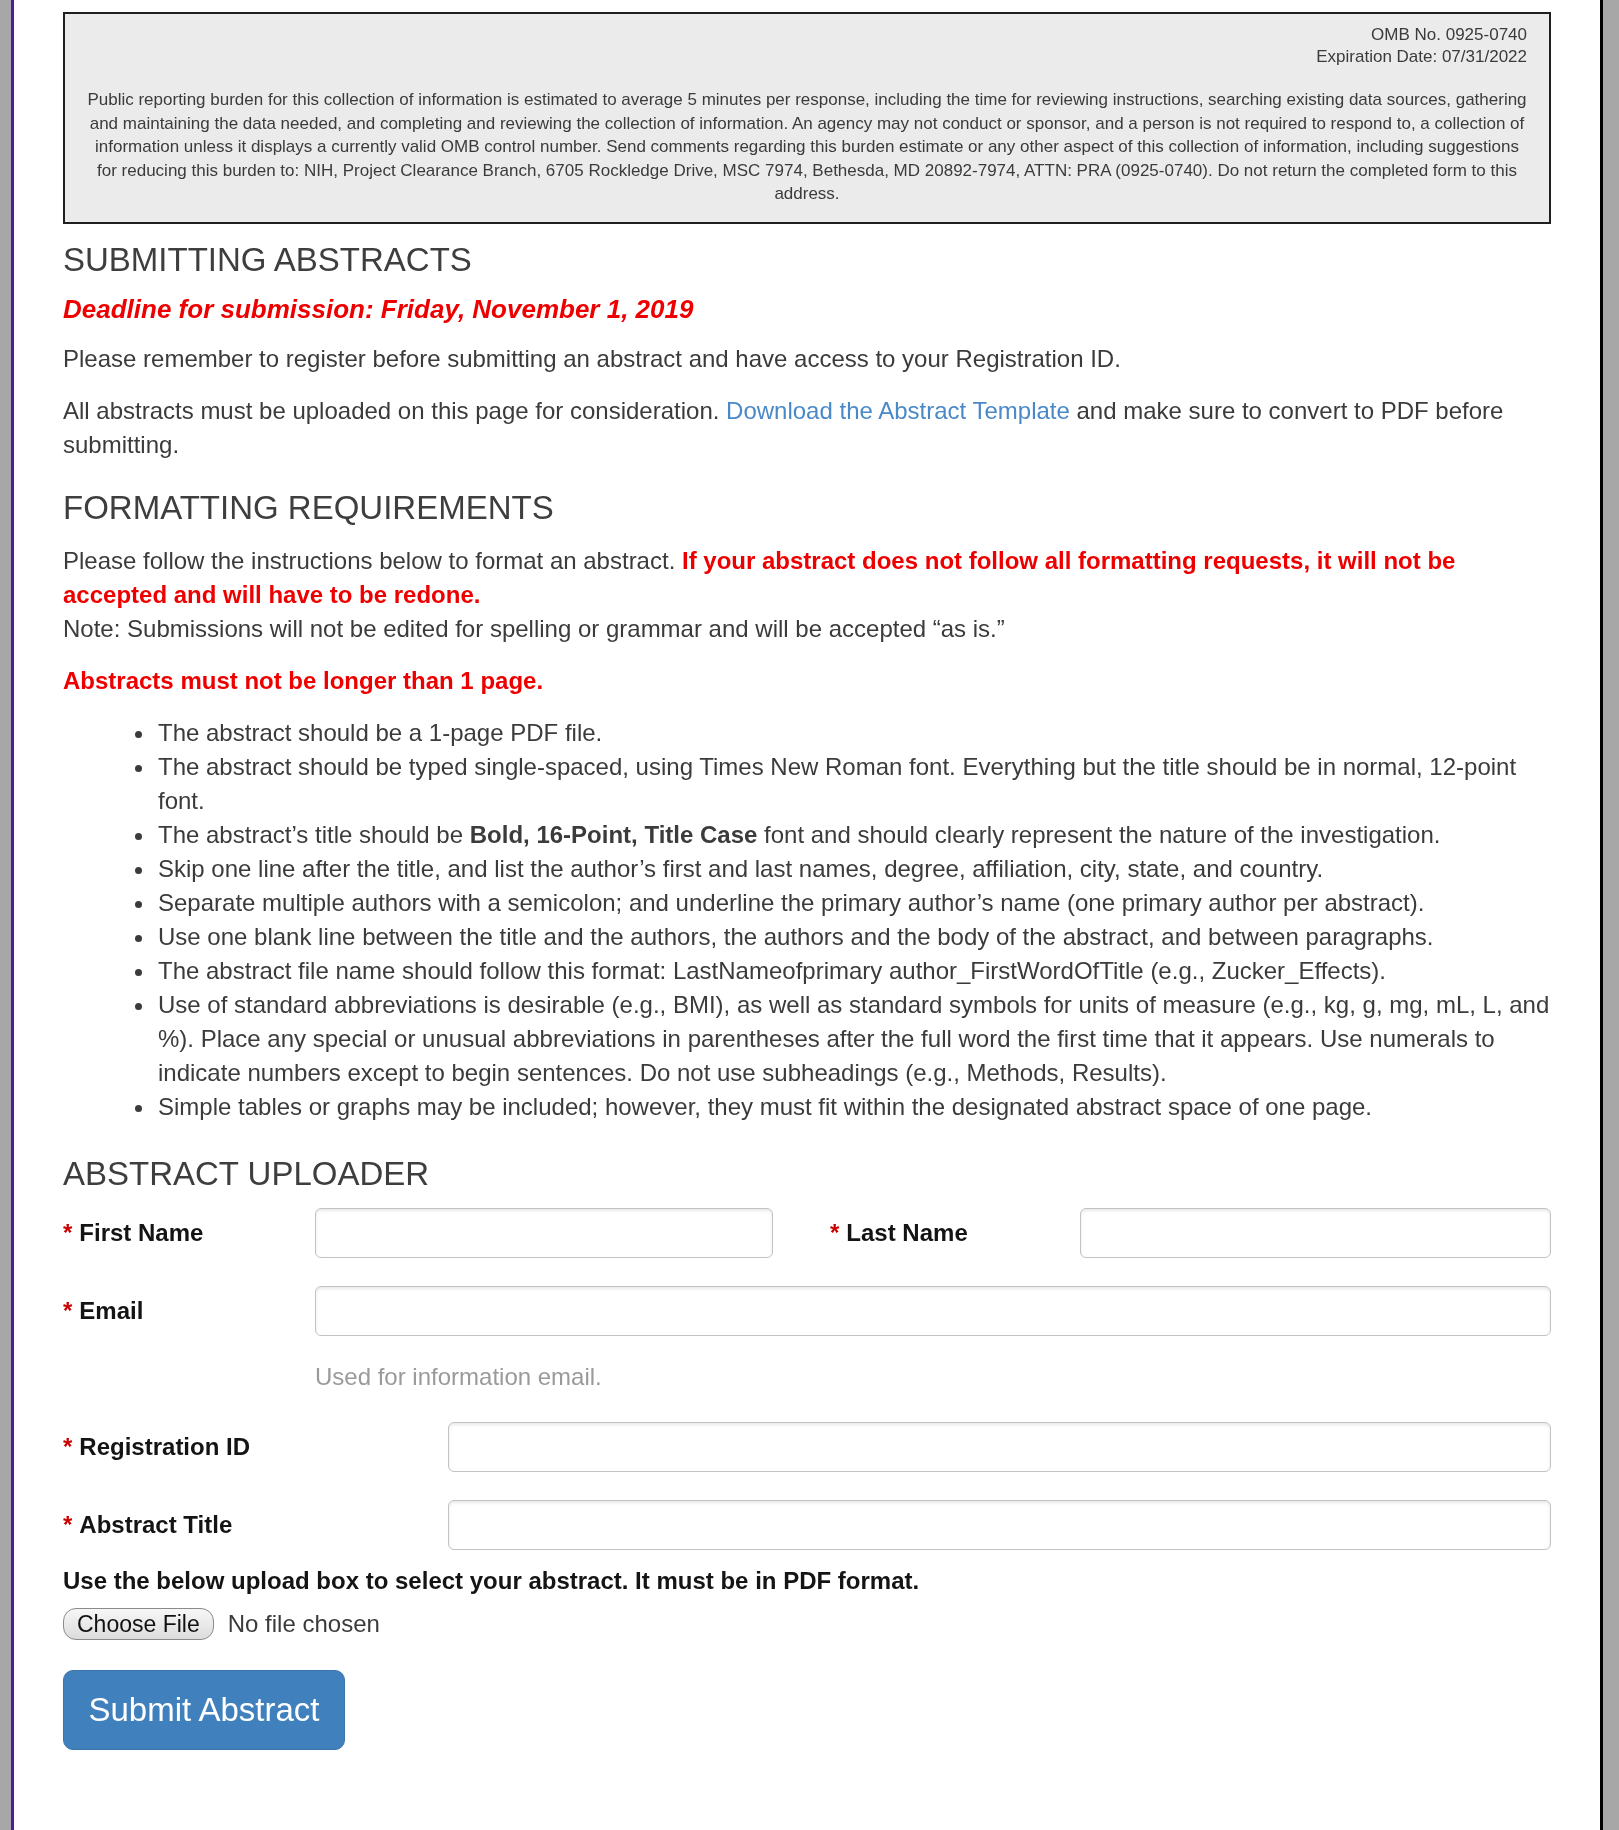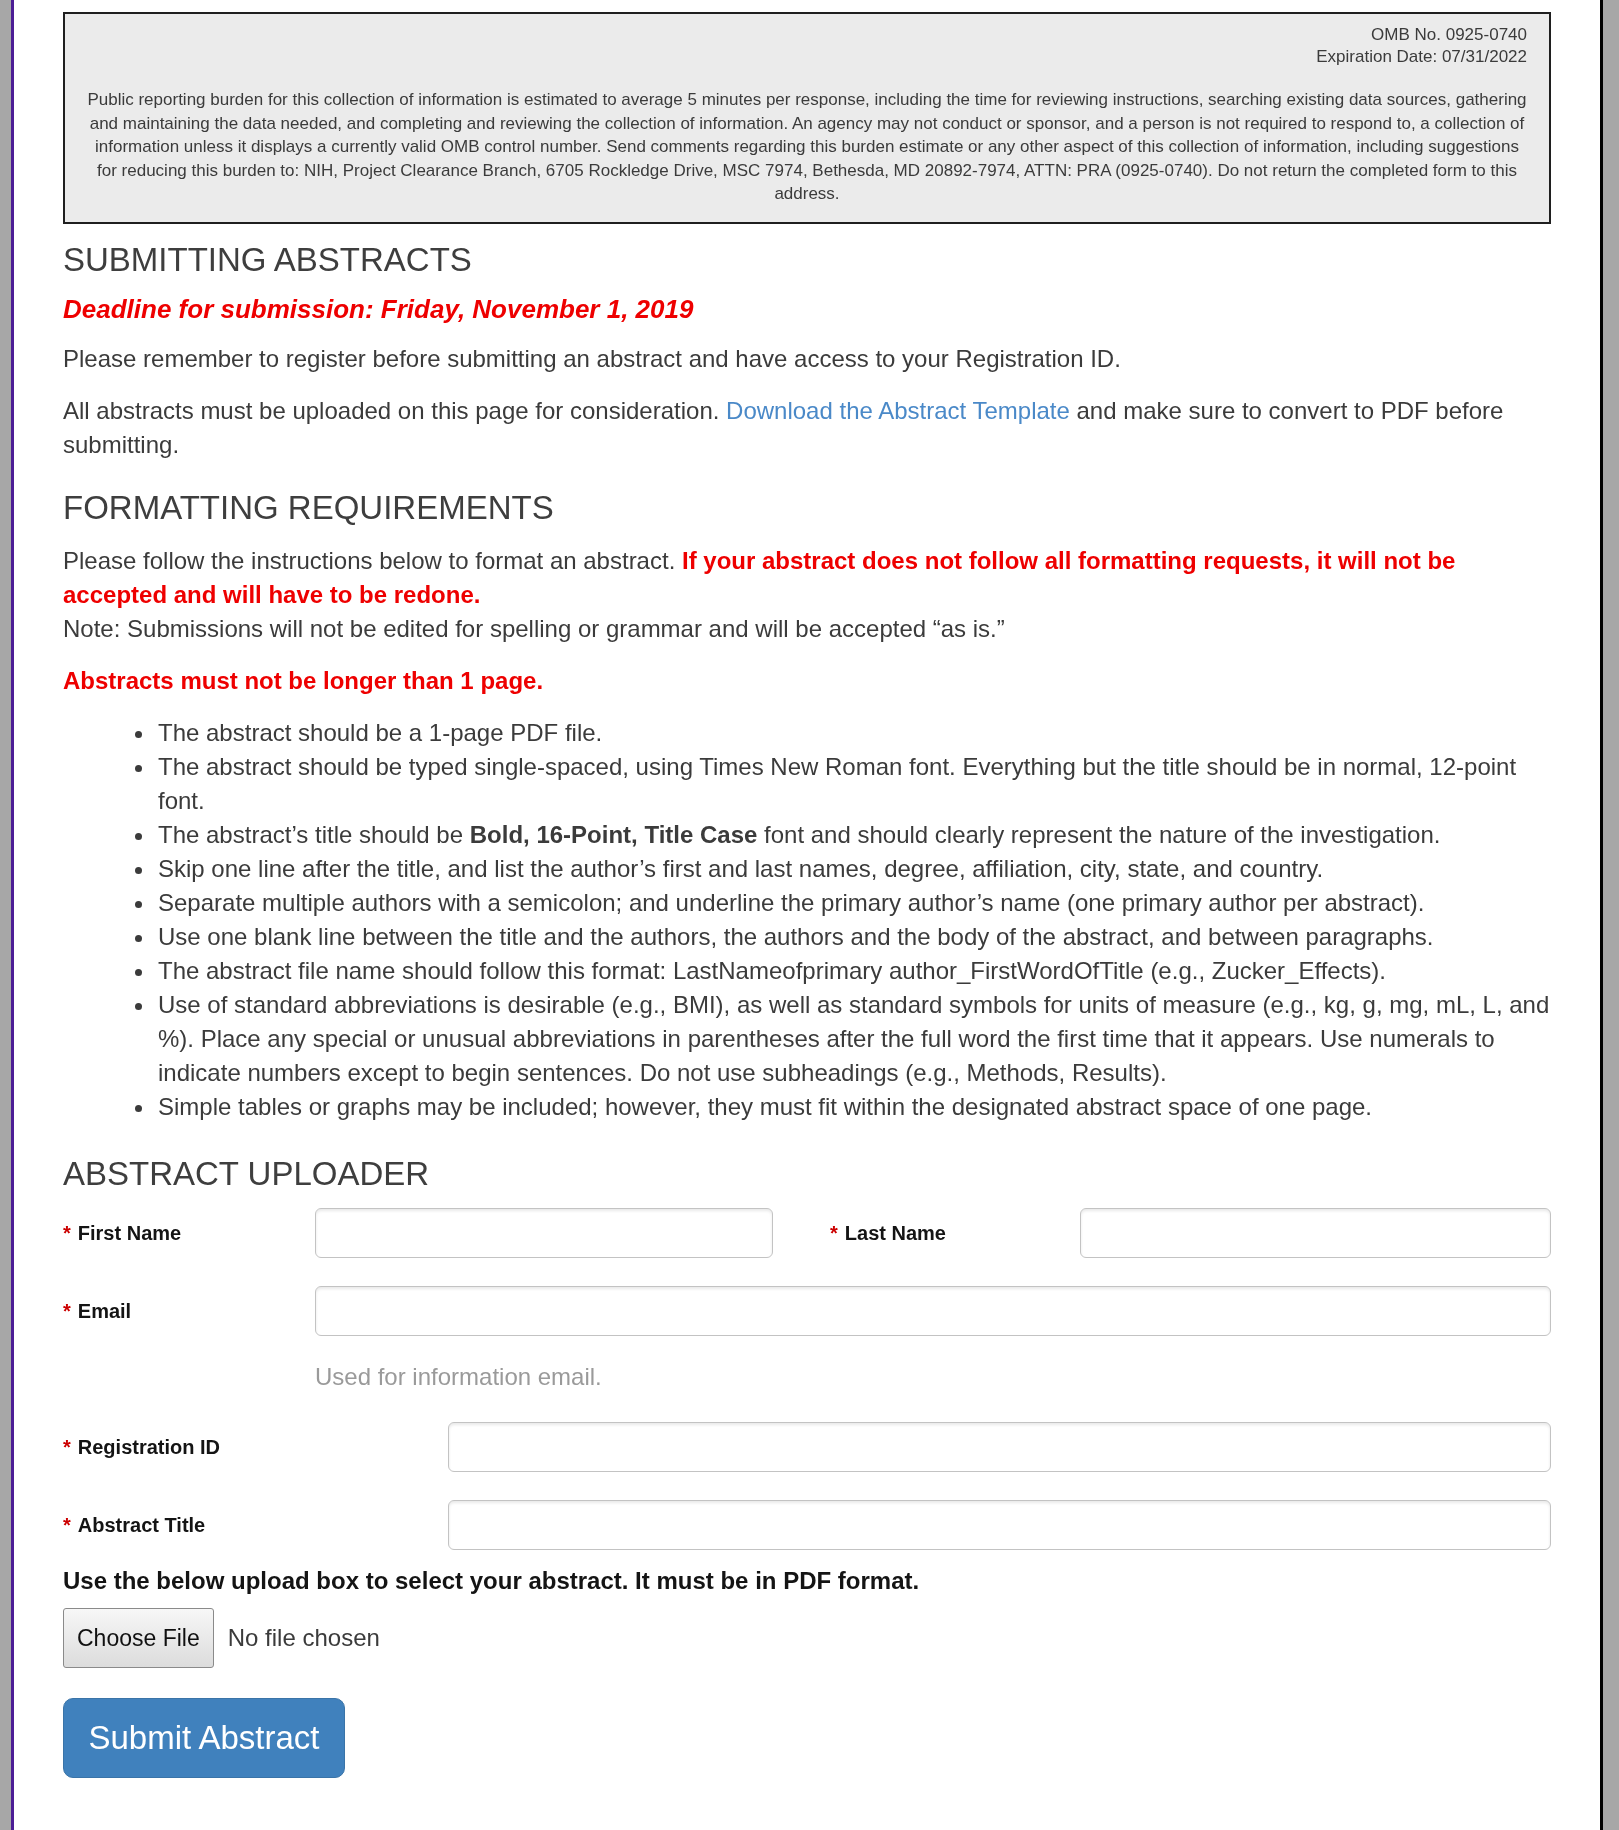--- a/index.html
+++ b/index.html
@@ -59,21 +59,21 @@
     padding-left: 93px;
     font-size: 24px; line-height: 34px;
   }
   ul.rules li { margin: 0 0 0 0; padding-left: 2px; }
 
   
   .form-row { display: flex; align-items: flex-start; margin-top: 16px; }
   .form-row.gap { margin-top: 28px; }
   .form-row.gap-lg { margin-top: 30px; }
   .lbl {
-    font-size: 20px; font-weight: bold; color: #141414;
+    font-size: 24px; font-weight: bold; color: #141414;
     line-height: 50px; white-space: nowrap;
   }
   .lbl .req { color: #cc0000; margin-right: 7px; }
   .lbl-col-a { width: 252px; }
   .lbl-col-b { width: 250px; margin-left: 57px; }
   .lbl-col-c { width: 385px; }
   input.ti {
     height: 50px; border: 1px solid #c3c3c3; border-radius: 6px;
     background: #fff; box-shadow: inset 0 2px 3px rgba(0,0,0,0.09);
     font-size: 24px; padding: 0 12px; outline: none;
@@ -86,23 +86,23 @@
     color: #9a9a9a; font-size: 24px; line-height: 30px;
   }
   .upload-instruction {
     margin: 16px 0 0 0;
     font-size: 24px; font-weight: bold; color: #141414; line-height: 30px;
   }
   .file-control { margin-top: 12px; display: flex; align-items: center; }
   .file-btn {
     display: inline-block;
     font-size: 23px; color: #111; line-height: 30px;
-    padding: 14px 13px;
+    padding: 0 13px;
     background: linear-gradient(#f7f7f7, #dcdcdc);
-    border: 1px solid #8a8a8a; border-radius: 3px;
+    border: 1px solid #8a8a8a; border-radius: 13px;
     cursor: pointer;
   }
   .file-status { font-size: 24px; color: #3b3b3b; margin-left: 14px; }
   .submit-btn {
     margin-top: 30px;
     width: 282px; height: 80px;
     background: #4081bd; border: 1px solid #3a74a8; border-radius: 10px;
     color: #ffffff; font-size: 33px;
     font-family: Liberation Sans, sans-serif;
     cursor: pointer;

